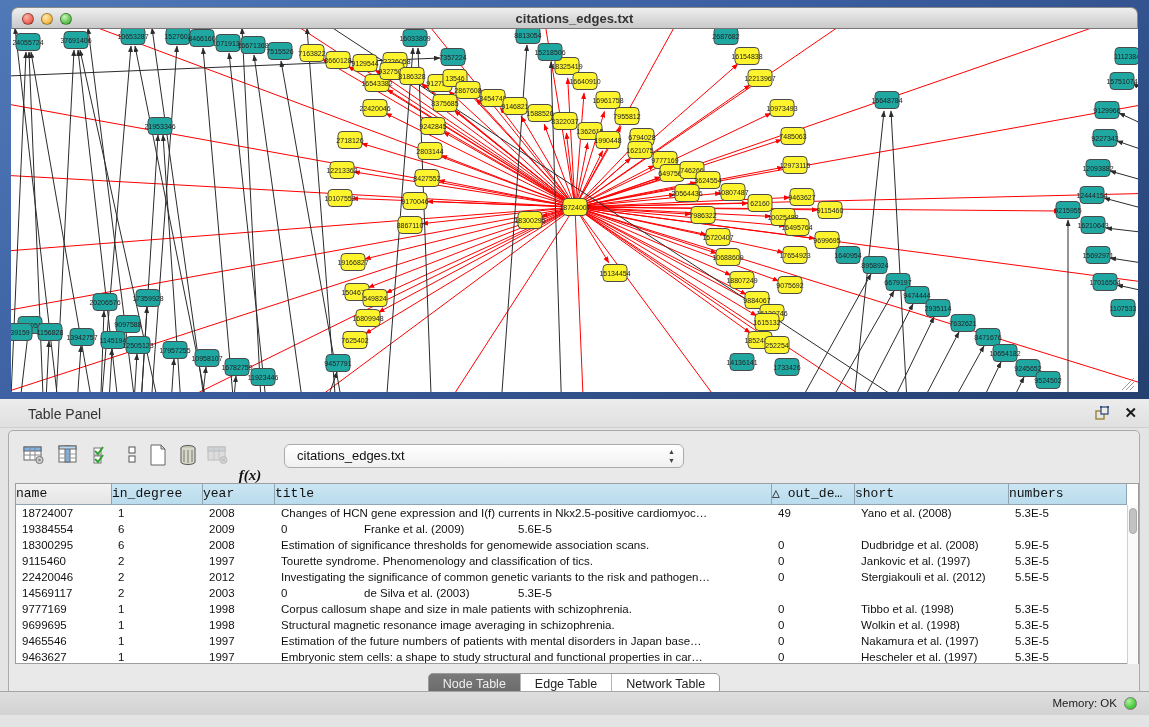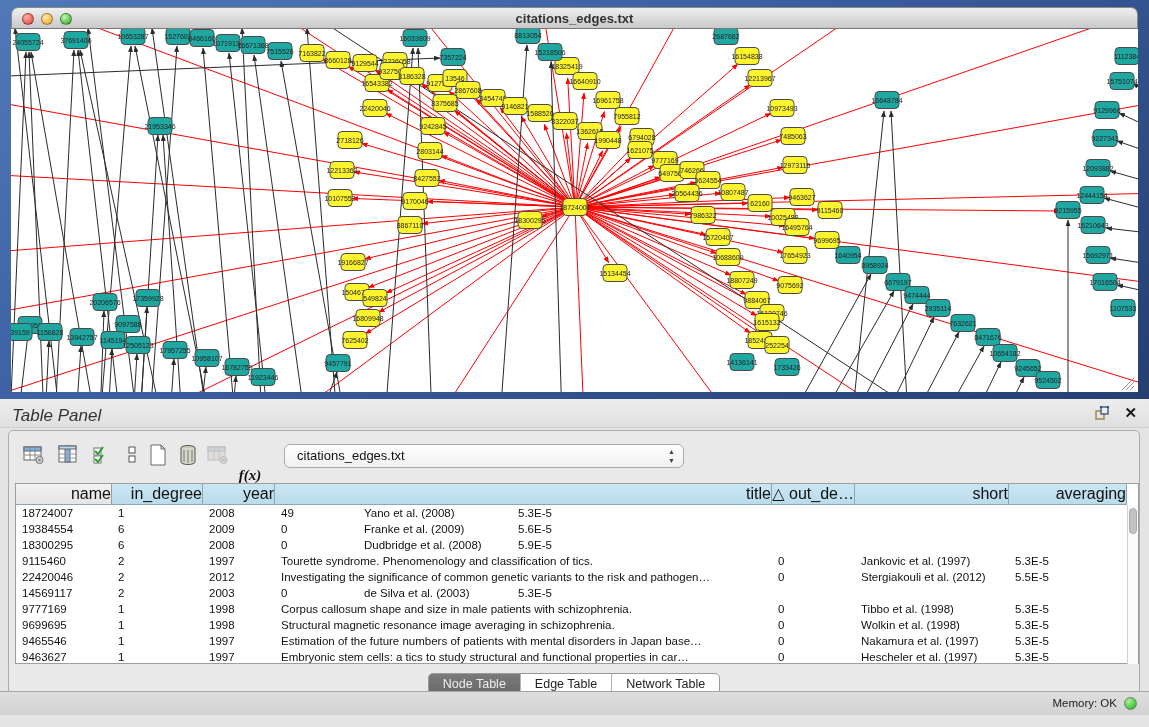--- a/index.html
+++ b/index.html
@@ -20,40 +20,40 @@
   .light.red{background:radial-gradient(circle at 35% 30%,#ffb3a7,#EC6A5E 60%,#c94438);}
   .light.yellow{background:radial-gradient(circle at 35% 30%,#ffe9b0,#F5BD4F 60%,#d99a26);}
   .light.green{background:radial-gradient(circle at 35% 30%,#c9f7b2,#61C554 60%,#3da232);}
   .net-canvas{position:absolute;left:11px;right:11px;top:29px;height:363px;background:#fff;}
   .net-canvas svg{display:block;}
 
   
   .table-panel{position:absolute;left:0;top:399px;width:1149px;height:328px;background:#E4E4E4;}
   .panel-titlebar{position:absolute;left:0;top:0;width:100%;height:29px;
     background:linear-gradient(#ECECEC,#E0E0E0);border-bottom:1px solid #CFCFCF;box-sizing:border-box;}
-  .panel-title{position:absolute;left:12px;top:7px;font-size:17px;color:#333;font-style:italic;}
+  .panel-title{position:absolute;left:28px;top:7px;font-size:14px;color:#333;}
   .panel-icons{position:absolute;right:12px;top:5px;display:flex;gap:14px;align-items:center;}
   .close-x{font-size:15px;font-weight:bold;color:#1a1a1a;cursor:default;line-height:18px;}
 
   .panel-body{position:absolute;left:8px;top:31px;width:1132px;height:272px;
     background:#E9E9E9;border:1px solid #ABABAB;border-radius:5px;box-sizing:border-box;}
 
   .toolbar{position:absolute;left:0;top:8px;height:34px;width:100%;}
   .tb-icon{position:absolute;top:3px;width:26px;height:26px;display:flex;align-items:center;justify-content:center;}
   .tb-fx{font-family:"Liberation Serif",serif;font-style:italic;font-weight:bold;font-size:15px;color:#111;margin-top:40px;}
   .table-select{position:absolute;left:275px;top:5px;width:400px;height:24px;
     background:linear-gradient(#FFFFFF,#F0F0F0);border:1px solid #ABABAB;border-radius:6px;
     box-sizing:border-box;font-size:13px;color:#111;line-height:22px;padding-left:12px;}
   .sel-arrows{position:absolute;right:8px;top:2px;font-size:7px;color:#444;line-height:9px;text-align:center;}
 
   .grid{position:absolute;left:6px;top:52px;width:1124px;background:#fff;border:1px solid #9e9e9e;box-sizing:border-box;}
   .hrow{display:flex;height:21px;}
   .hcell{box-sizing:border-box;border-right:1px solid #8fa6b2;background:linear-gradient(#CBE6F3,#B9DCEC);
-    font-size:16px;color:#111;text-align:right;line-height:20px;overflow:hidden;white-space:nowrap;
-    border-bottom:1px solid #8fa6b2;}
+    font-size:13px;color:#111;text-align:left;line-height:20px;overflow:hidden;white-space:nowrap;
+    border-bottom:1px solid #8fa6b2;font-family:Liberation Mono, monospace;}
   .hcell.plain{background:linear-gradient(#F2F2F2,#E4E4E4);border-right:1px solid #9e9e9e;}
   .trow{display:flex;height:16px;}
   .tcell{box-sizing:border-box;font-size:11.5px;color:#111;line-height:16px;padding-left:6px;
     overflow:hidden;white-space:nowrap;}
   .vscroll{position:absolute;right:0px;top:21px;width:11px;background:#FAFAFA;border-left:1px solid #d0d0d0;box-sizing:border-box;}
   .vthumb{position:absolute;left:1px;top:3px;width:8px;height:26px;border-radius:4px;background:#C2C2C2;border:1px solid #a9a9a9;box-sizing:border-box;}
 
   .tabs-row{position:absolute;left:0;right:0;top:242px;text-align:center;}
   .seg{display:inline-flex;border:1px solid #9a9a9a;border-radius:5px;overflow:hidden;background:#737373;height:20px;}
   .seg-btn{font-size:12.5px;color:#222;padding:0 14px;line-height:20px;border-right:1px solid #b5b5b5;background:#fff;}
@@ -814,43 +814,45 @@
       </div>
 
       <div class="grid" id="grid" style="height: 181px;">
         <div class="hrow" id="thead">
             <div class="hcell plain" style="width: 96px;">name</div>
             <div class="hcell" style="width: 91px;">in_degree</div>
             <div class="hcell" style="width: 72px;">year</div>
             <div class="hcell" style="width: 497px;">title</div>
             <div class="hcell" style="width: 83px;">△ out_de…</div>
             <div class="hcell" style="width: 154px;">short</div>
-            <div class="hcell" style="width: 118px;">averaging</div>
+            <div class="hcell" style="width: 118px;">numbers</div>
           </div>
         <div id="tbody">
             <div class="trow">
               <div class="tcell" style="width: 96px;">18724007</div>
               <div class="tcell" style="width: 91px;">1</div>
               <div class="tcell" style="width: 72px;">2008</div>
+              <div class="tcell" style="width: 497px;">Changes of HCN gene expression and I(f) currents in Nkx2.5-positive cardiomyoc…</div>
               <div class="tcell" style="width: 83px;">49</div>
               <div class="tcell" style="width: 154px;">Yano et al. (2008)</div>
               <div class="tcell" style="width: 118px;">5.3E-5</div>
             </div>
             <div class="trow">
               <div class="tcell" style="width: 96px;">19384554</div>
               <div class="tcell" style="width: 91px;">6</div>
               <div class="tcell" style="width: 72px;">2009</div>
               <div class="tcell" style="width: 83px;">0</div>
               <div class="tcell" style="width: 154px;">Franke et al. (2009)</div>
               <div class="tcell" style="width: 118px;">5.6E-5</div>
             </div>
             <div class="trow">
               <div class="tcell" style="width: 96px;">18300295</div>
               <div class="tcell" style="width: 91px;">6</div>
               <div class="tcell" style="width: 72px;">2008</div>
+              <div class="tcell" style="width: 497px;">Estimation of significance thresholds for genomewide association scans.</div>
               <div class="tcell" style="width: 83px;">0</div>
               <div class="tcell" style="width: 154px;">Dudbridge et al. (2008)</div>
               <div class="tcell" style="width: 118px;">5.9E-5</div>
             </div>
             <div class="trow">
               <div class="tcell" style="width: 96px;">9115460</div>
               <div class="tcell" style="width: 91px;">2</div>
               <div class="tcell" style="width: 72px;">1997</div>
               <div class="tcell" style="width: 497px;">Tourette syndrome. Phenomenology and classification of tics.</div>
               <div class="tcell" style="width: 83px;">0</div>
@@ -898,21 +900,21 @@
               <div class="tcell" style="width: 72px;">1997</div>
               <div class="tcell" style="width: 497px;">Estimation of the future numbers of patients with mental disorders in Japan base…</div>
               <div class="tcell" style="width: 83px;">0</div>
               <div class="tcell" style="width: 154px;">Nakamura et al. (1997)</div>
               <div class="tcell" style="width: 118px;">5.3E-5</div>
             </div>
             <div class="trow">
               <div class="tcell" style="width: 96px;">9463627</div>
               <div class="tcell" style="width: 91px;">1</div>
               <div class="tcell" style="width: 72px;">1997</div>
-              <div class="tcell" style="width: 497px;">Embryonic stem cells: a tics to study structural and functional properties in car…</div>
+              <div class="tcell" style="width: 497px;">Embryonic stem cells: a shape to study structural and functional properties in car…</div>
               <div class="tcell" style="width: 83px;">0</div>
               <div class="tcell" style="width: 154px;">Hescheler et al. (1997)</div>
               <div class="tcell" style="width: 118px;">5.3E-5</div>
             </div>
           </div>
         <div class="vscroll" id="vscroll" style="height: 159px;">
           <div class="vthumb"></div>
         </div>
       </div>
 

